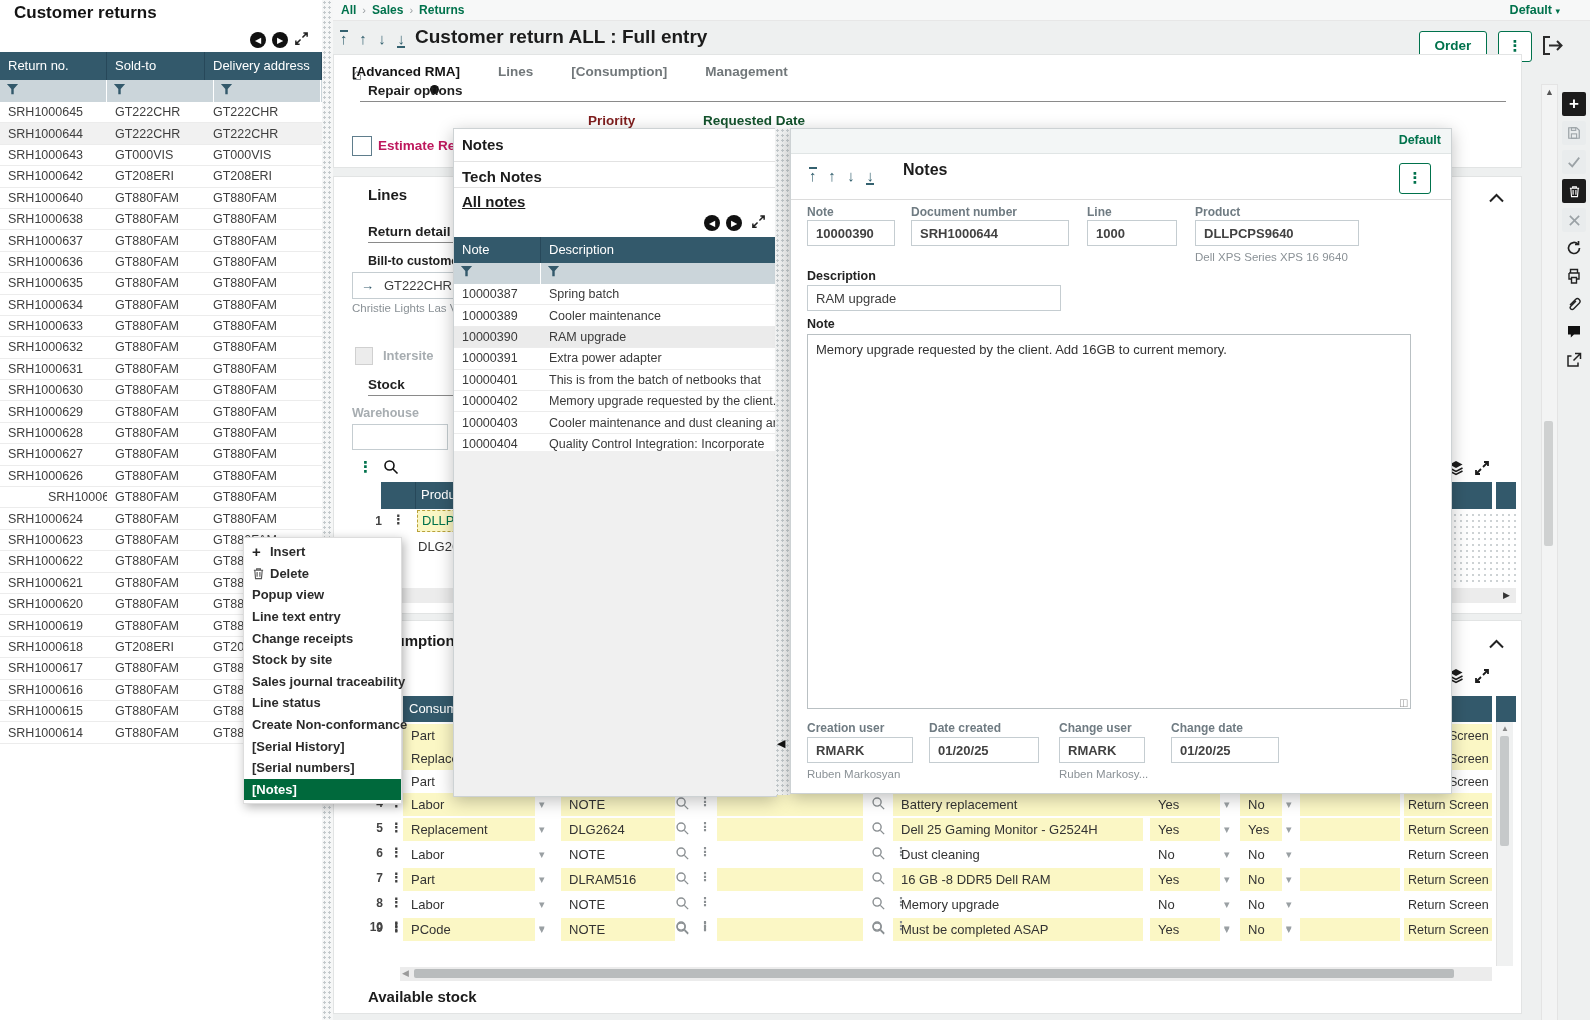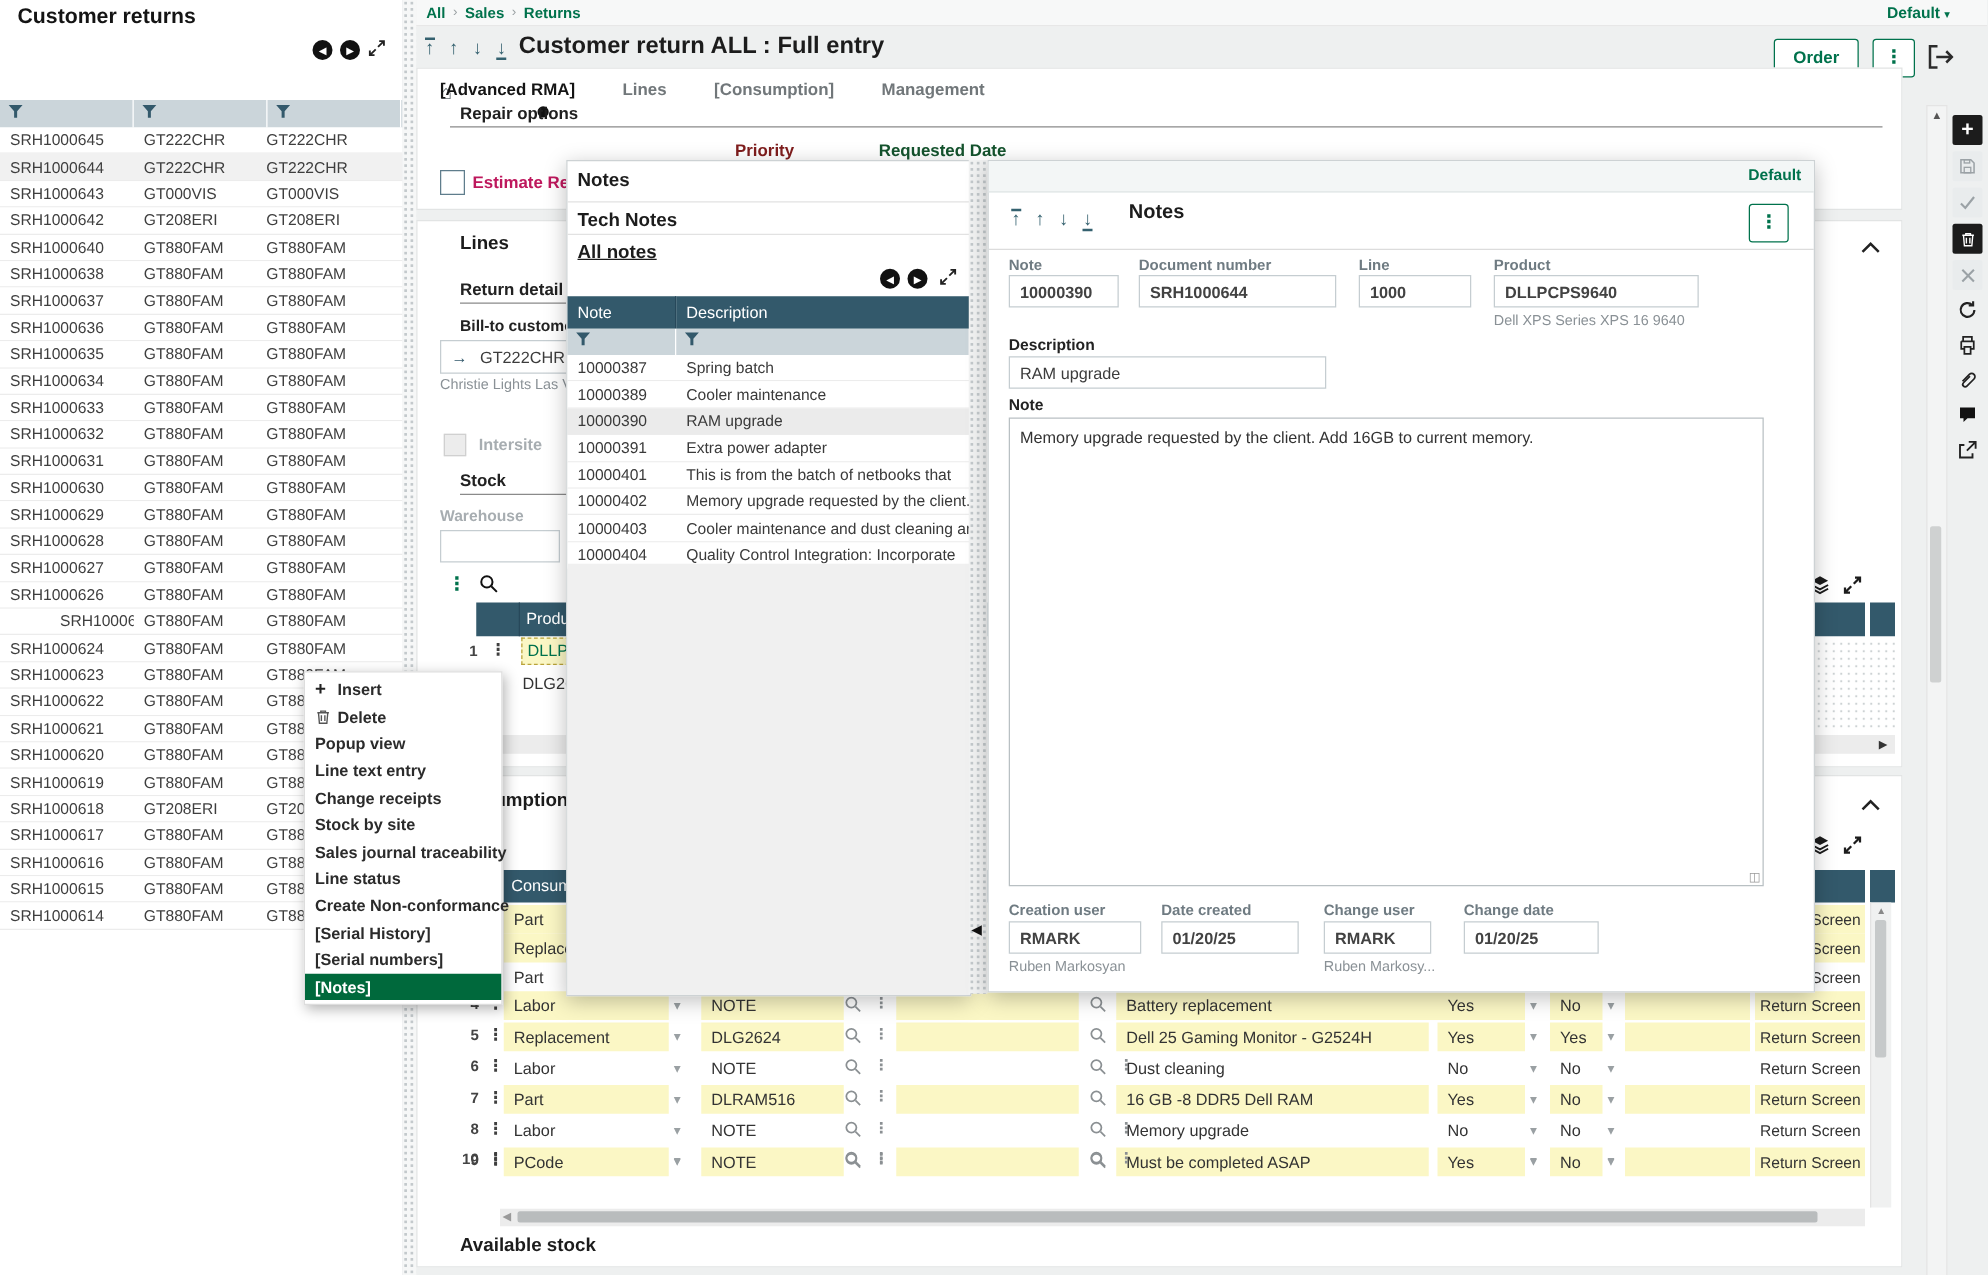--- a/index.html
+++ b/index.html
@@ -93,20 +93,25 @@
 
   <div id="left-panel">
     <div id="left-title">Customer returns</div>
     <div class="abs" style="left:250px;top:31px;display:flex;gap:6px;align-items:center;">
       <span class="navcircle">◀</span>
       <span class="navcircle">▶</span>
       <span class="expand-ic"><svg width="15" height="15" viewBox="0 0 16 16">
             <path d="M10 2h4v4M14 2L9 7M6 14H2v-4M2 14l5-5" stroke="#222" stroke-width="1.6" fill="none"></path>
           </svg></span>
     </div>
+    <div class="ltable-head" id="ltable-head">
+        <div class="hc" style="width: 107px;">Return no.</div>
+        <div class="hc" style="width: 98px;">Sold-to</div>
+        <div class="hc" style="width: 117px;">Delivery address</div>
+      </div>
     <div class="ltable-filter" id="ltable-filter">
         <div class="fc" style="width: 107px;"><svg width="13" height="13" viewBox="0 0 14 14">
             <path d="M1 1h12L8.3 6.5V12H5.7V6.5z" fill="#33596B"></path>
           </svg></div>
         <div class="fc" style="width: 107px;"><svg width="13" height="13" viewBox="0 0 14 14">
             <path d="M1 1h12L8.3 6.5V12H5.7V6.5z" fill="#33596B"></path>
           </svg></div>
         <div class="fc" style="width: 107px;"><svg width="13" height="13" viewBox="0 0 14 14">
             <path d="M1 1h12L8.3 6.5V12H5.7V6.5z" fill="#33596B"></path>
           </svg></div>

